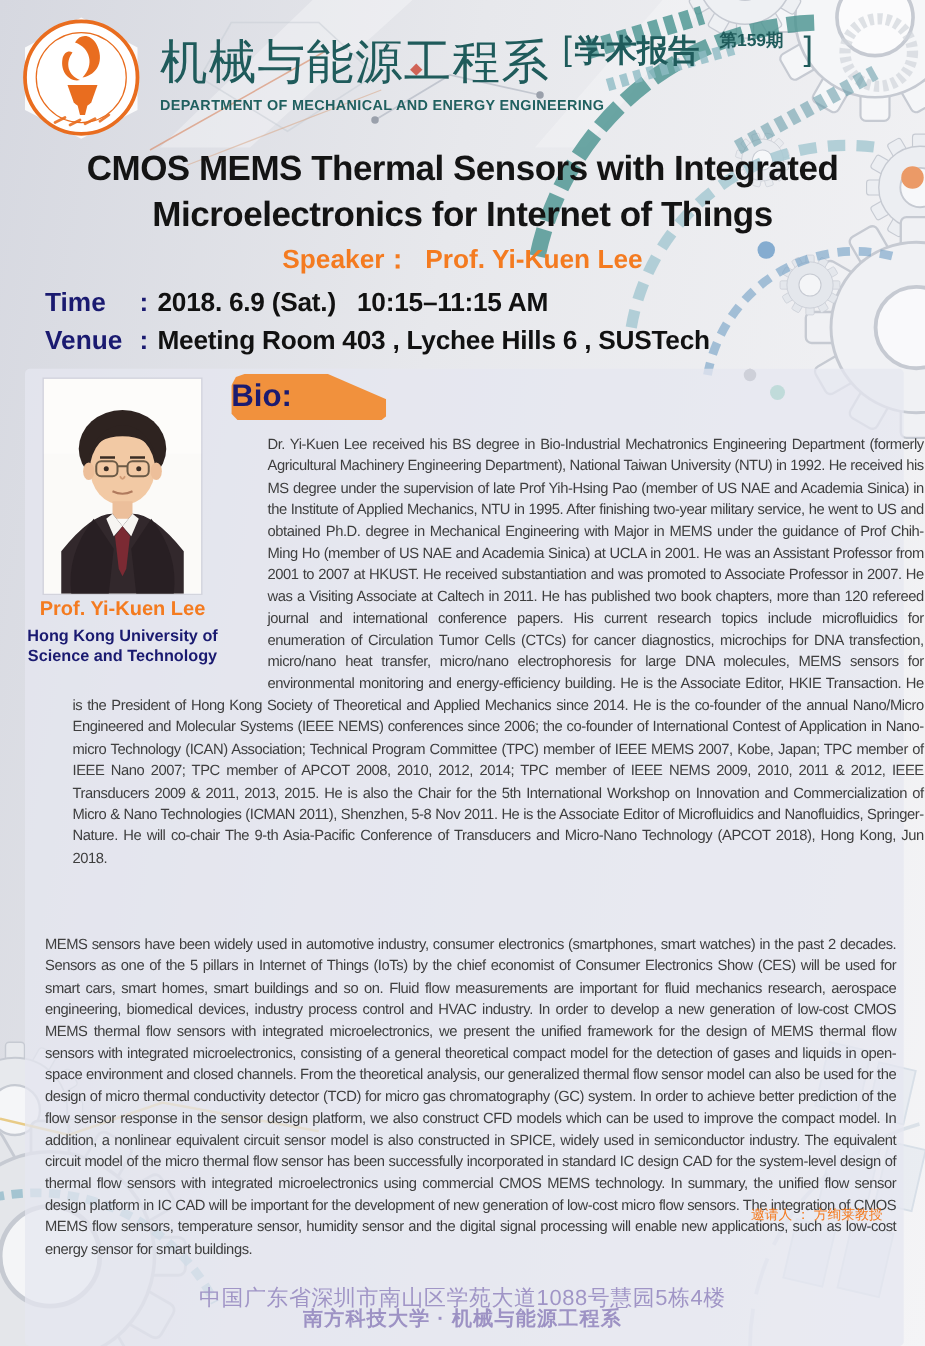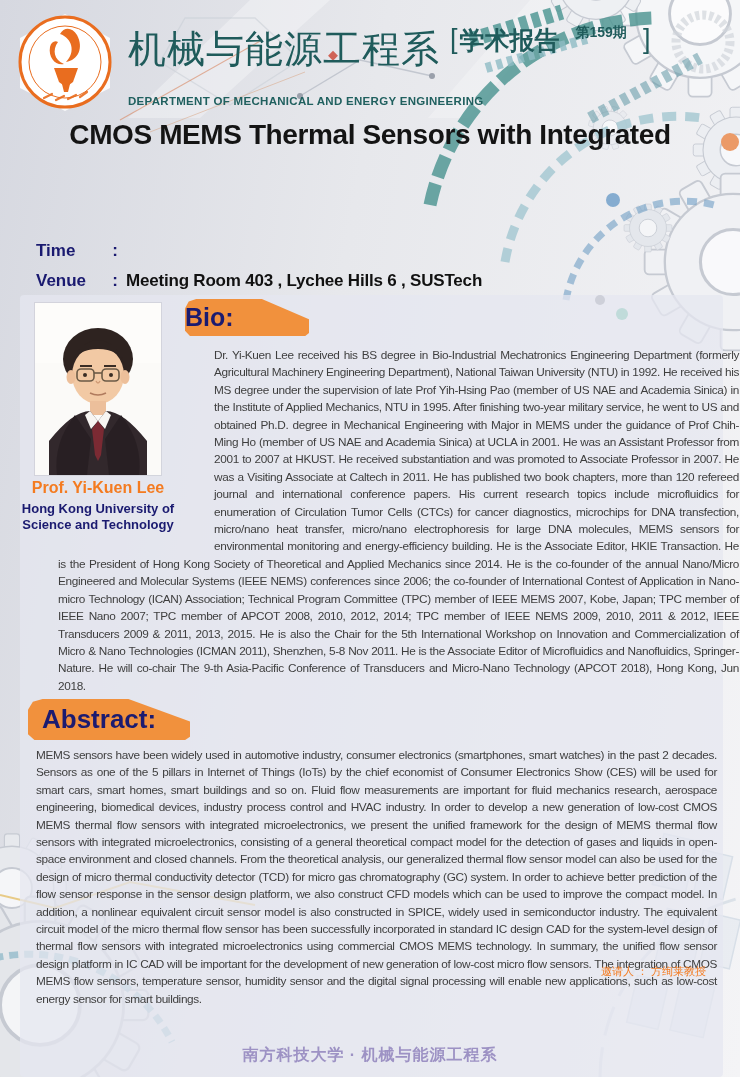--- a/index.html
+++ b/index.html
@@ -11,29 +11,29 @@
   }
   .bg-svg{position:absolute;left:0;top:0;z-index:0;}
   
   .logo{position:absolute;left:14px;top:12px;width:102px;height:100px;z-index:2;}
   .hdr-text{position:absolute;left:128px;top:24px;z-index:2;color:#1f5b5b;}
   .hdr-line1{display:flex;align-items:flex-start;white-space:nowrap;}
   .hdr-cn{font-size:38px;font-weight:500;letter-spacing:1px;}
   .hdr-bracket{font-size:27px;font-weight:500;margin-left:10px;}
   .hdr-series{font-size:25px;font-weight:600;margin:0 2px;}
   .hdr-issue{font-size:14px;font-weight:600;margin:0 14px;}
-  .hdr-en{font-size:11.5px;font-weight:700;letter-spacing:.3px;margin-top:20px;color:#20605f;}
+  .hdr-en{font-size:11.5px;font-weight:700;letter-spacing:.3px;margin-top:4px;color:#20605f;}
   
   .talk-title{position:absolute;left:0;top:116px;width:100%;text-align:center;z-index:2;
     font-size:28px;font-weight:700;color:#141414;letter-spacing:-.4px;line-height:37px;}
   .speaker{position:absolute;left:0;top:193px;width:100%;text-align:center;z-index:2;
     font-size:21px;font-weight:700;color:#f47b20;white-space:pre;}
   
   .meta{position:absolute;left:36px;top:231px;z-index:2;}
-  .meta-row{display:flex;align-items:flex-end;height:30px;font-weight:700;font-size:17px;}
+  .meta-row{display:flex;align-items:flex-start;height:30px;font-weight:700;font-size:21px;}
   .meta-label{width:68px;color:#1a1a70;}
   .meta-colon{color:#1a1a70;width:22px;text-align:center;}
   .meta-value{color:#111;white-space:pre;letter-spacing:-.2px;}
   
   .panel{position:absolute;left:20px;top:295px;width:703px;height:782px;z-index:1;
     background:rgba(230,231,240,.74);border-radius:4px;}
   .photo{position:absolute;left:35px;top:303px;width:126px;height:172px;z-index:2;
     box-shadow:0 0 0 1px rgba(180,180,190,.35);}
   .photo-name{position:absolute;left:18px;top:479px;width:160px;text-align:center;z-index:2;
     font-size:16px;font-weight:700;color:#f47b20;}
@@ -158,26 +158,29 @@
       <span class="hdr-bracket">[</span>
       <span class="hdr-series">学术报告</span>
       <span class="hdr-issue">第159期</span>
       <span class="hdr-bracket" style="margin-left:2px">]</span>
     </div>
     <div class="hdr-en">DEPARTMENT OF MECHANICAL AND ENERGY ENGINEERING</div>
   </div>
 
   <div class="talk-title">
     <div>CMOS MEMS Thermal Sensors with Integrated</div>
-  </div>
+    <div>Microelectronics for Internet of Things</div>
+  </div>
+  <div class="speaker">Speaker：  Prof. Yi-Kuen Lee</div>
 
   <div class="meta">
     <div class="meta-row">
       <span class="meta-label">Time</span>
       <span class="meta-colon">:</span>
+      <span class="meta-value">2018. 6.9 (Sat.)   10:15–11:15 AM</span>
     </div>
     <div class="meta-row">
       <span class="meta-label">Venue</span>
       <span class="meta-colon">:</span>
       <span class="meta-value">Meeting Room 403 , Lychee Hills 6 , SUSTech</span>
     </div>
   </div>
 
   <div class="panel"></div>
 
@@ -215,23 +218,21 @@
     <div>Science and Technology</div>
   </div>
 
   <div class="tab tab-bio">
     <span>Bio:</span>
   </div>
   <div class="bodytext bio-text">
     <span class="spacer"></span><span>Dr. Yi-Kuen Lee received his BS degree in Bio-Industrial Mechatronics Engineering Department (formerly Agricultural Machinery Engineering Department), National Taiwan University (NTU) in 1992. He received his MS degree under the supervision of late Prof Yih-Hsing Pao (member of US NAE and Academia Sinica) in the Institute of Applied Mechanics, NTU in 1995. After finishing two-year military service, he went to US and obtained Ph.D. degree in Mechanical Engineering with Major in MEMS under the guidance of Prof Chih-Ming Ho (member of US NAE and Academia Sinica) at UCLA in 2001. He was an Assistant Professor from 2001 to 2007 at HKUST. He received substantiation and was promoted to Associate Professor in 2007. He was a Visiting Associate at Caltech in 2011. He has published two book chapters, more than 120 refereed journal and international conference papers. His current research topics include microfluidics for enumeration of Circulation Tumor Cells (CTCs) for cancer diagnostics, microchips for DNA transfection, micro/nano heat transfer, micro/nano electrophoresis for large DNA molecules, MEMS sensors for environmental monitoring and energy-efficiency building. He is the Associate Editor, HKIE Transaction. He is the President of Hong Kong Society of Theoretical and Applied Mechanics since 2014. He is the co-founder of the annual Nano/Micro Engineered and Molecular Systems (IEEE NEMS) conferences since 2006; the co-founder of International Contest of Application in Nano-micro Technology (ICAN) Association; Technical Program Committee (TPC) member of IEEE MEMS 2007, Kobe, Japan; TPC member of IEEE Nano 2007; TPC member of APCOT 2008, 2010, 2012, 2014; TPC member of IEEE NEMS 2009, 2010, 2011 &amp; 2012, IEEE Transducers 2009 &amp; 2011, 2013, 2015. He is also the Chair for the 5th International Workshop on Innovation and Commercialization of Micro &amp; Nano Technologies (ICMAN 2011), Shenzhen, 5-8 Nov 2011. He is the Associate Editor of Microfluidics and Nanofluidics, Springer-Nature. He will co-chair The 9-th Asia-Pacific Conference of Transducers and Micro-Nano Technology (APCOT 2018), Hong Kong, Jun 2018.</span>
   </div>
 
-  <div class="tab tab-abs">
-    <span>Abstract:</span>
-  </div>
   <div class="bodytext abs-text">
     <span>MEMS sensors have been widely used in automotive industry, consumer electronics (smartphones, smart watches) in the past 2 decades. Sensors as one of the 5 pillars in Internet of Things (IoTs) by the chief economist of Consumer Electronics Show (CES) will be used for smart cars, smart homes, smart buildings and so on. Fluid flow measurements are important for fluid mechanics research, aerospace engineering, biomedical devices, industry process control and HVAC industry. In order to develop a new generation of low-cost CMOS MEMS thermal flow sensors with integrated microelectronics, we present the unified framework for the design of MEMS thermal flow sensors with integrated microelectronics, consisting of a general theoretical compact model for the detection of gases and liquids in open-space environment and closed channels. From the theoretical analysis, our generalized thermal flow sensor model can also be used for the design of micro thermal conductivity detector (TCD) for micro gas chromatography (GC) system. In order to achieve better prediction of the flow sensor response in the sensor design platform, we also construct CFD models which can be used to improve the compact model. In addition, a nonlinear equivalent circuit sensor model is also constructed in SPICE, widely used in semiconductor industry. The equivalent circuit model of the micro thermal flow sensor has been successfully incorporated in standard IC design CAD for the system-level design of thermal flow sensors with integrated microelectronics using commercial CMOS MEMS technology. In summary, the unified flow sensor design platform in IC CAD will be important for the development of new generation of low-cost micro flow sensors. The integration of CMOS MEMS flow sensors, temperature sensor, humidity sensor and the digital signal processing will enable new applications, such as low-cost energy sensor for smart buildings.</span>
   </div>
   <div class="inviter">邀请人 ： 方绚莱教授</div>
 
   <div class="footer1">南方科技大学 · 机械与能源工程系</div>
+  <div class="footer2">中国广东省深圳市南山区学苑大道1088号慧园5栋4楼</div>
 
 </div>
 
 </body></html>

